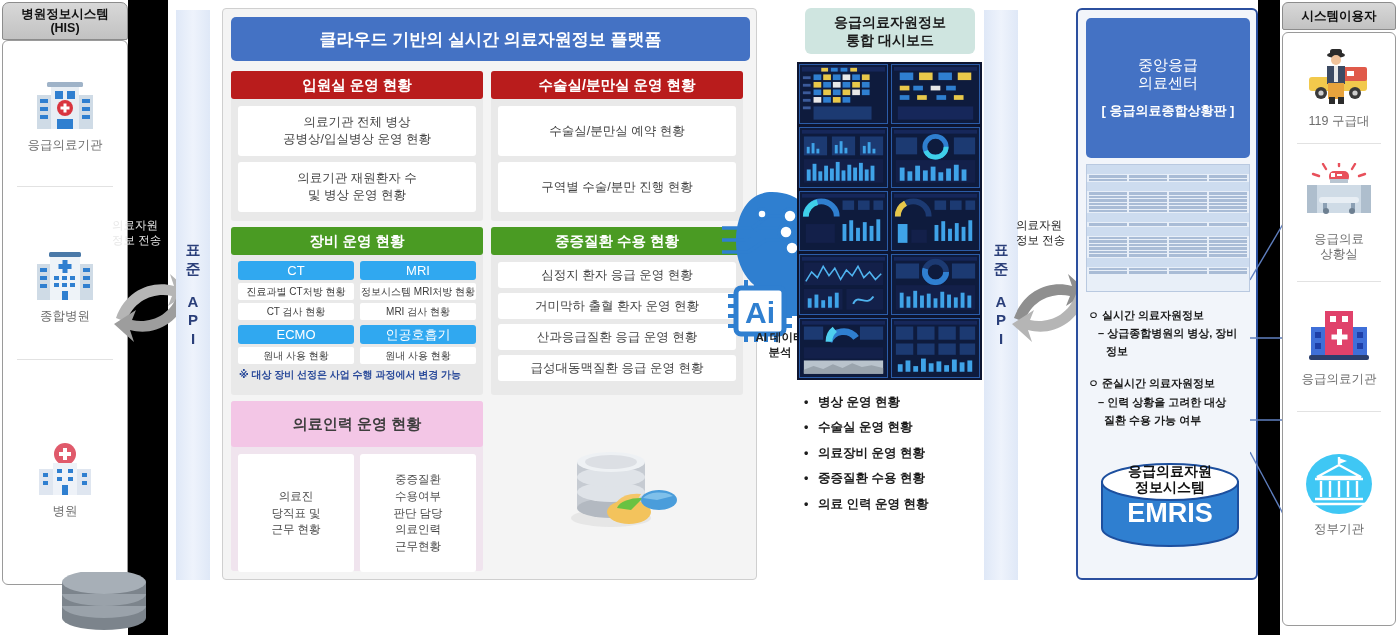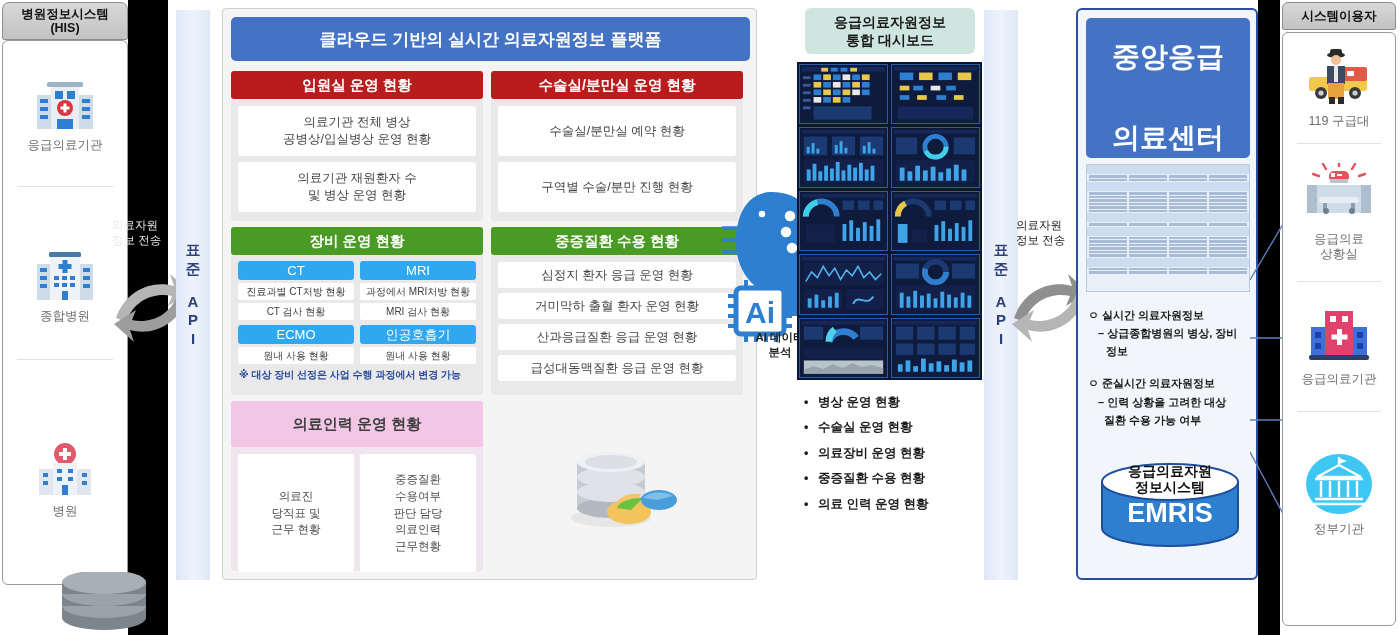--- a/index.html
+++ b/index.html
@@ -129,21 +129,21 @@
   
   #emris {
     position:absolute; left:1076px; top:8px; width:182px; height:572px;
     background:#f2f5fa; border:2px solid #2b4f9e; border-radius:6px;
   }
   #emris-head {
     position:absolute; left:8px; top:8px; width:164px; height:140px;
     background:#4472c4; border-radius:5px; color:#fff; text-align:center;
     display:flex; flex-direction:column; align-items:center; justify-content:center;
   }
-  #emris-head .t1 { font-size:28px; font-weight:bold; line-height:1.2;margin-top:47px; }
+  #emris-head .t1 { font-size:15px; font-weight:normal; line-height:1.2; }
   #emris-head .t2 { font-size:13px; font-weight:bold; margin-top:10px; }
   #emris-table {
     position:absolute; left:8px; top:154px; width:164px; height:128px;
     background:#e8eff8; border:1px solid #b9c9e0; overflow:hidden;
   }
   .tbl-sec { height:9px; background:#cddcef; margin:0; position:relative; }
   .tbl-rows { display:grid; grid-template-columns:repeat(4,1fr); gap:1px 2px; padding:1px 2px; }
   .tbl-rows i { display:block; height:2.5px; background:#a9bcd6; }
   .emris-notes {
     position:absolute; left:10px; top:296px; width:164px;
@@ -300,21 +300,21 @@
   <div class="card" style="left:8px;top:218px;width:252px;height:168px;">
     <div class="card-head green">장비 운영 현황</div>
     <div class="eq-grid">
       <div class="eq-col">
         <div class="eq-head">CT</div>
         <div class="eq-cell">진료과별 CT처방 현황</div>
         <div class="eq-cell">CT 검사 현황</div>
       </div>
       <div class="eq-col">
         <div class="eq-head">MRI</div>
-        <div class="eq-cell">과정에서 MRI처방 현황</div>
+        <div class="eq-cell">정보시스템 MRI처방 현황</div>
         <div class="eq-cell">MRI 검사 현황</div>
       </div>
     </div>
     <div class="eq-grid" style="padding-top:5px;">
       <div class="eq-col">
         <div class="eq-head">ECMO</div>
         <div class="eq-cell">원내 사용 현황</div>
       </div>
       <div class="eq-col">
         <div class="eq-head">인공호흡기</div>

